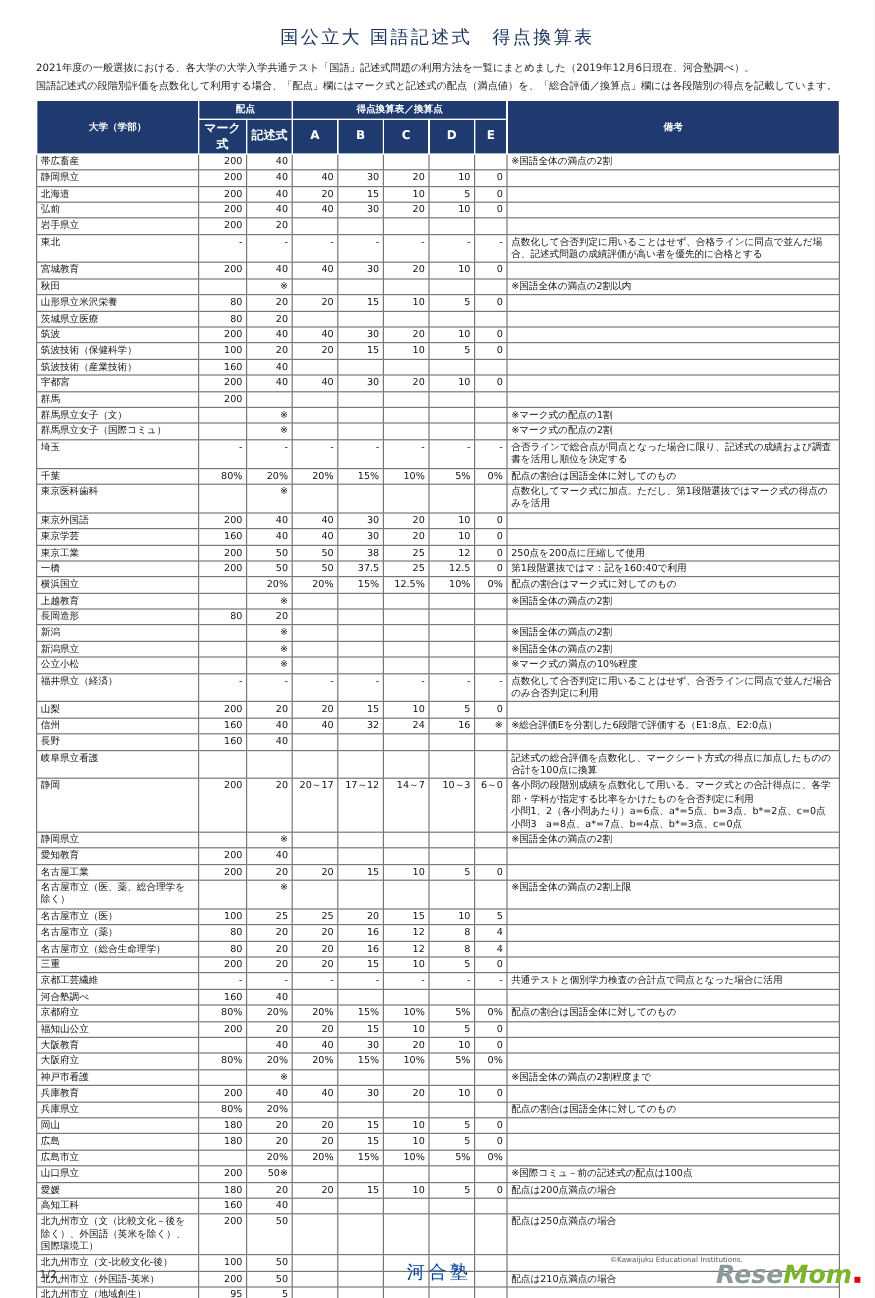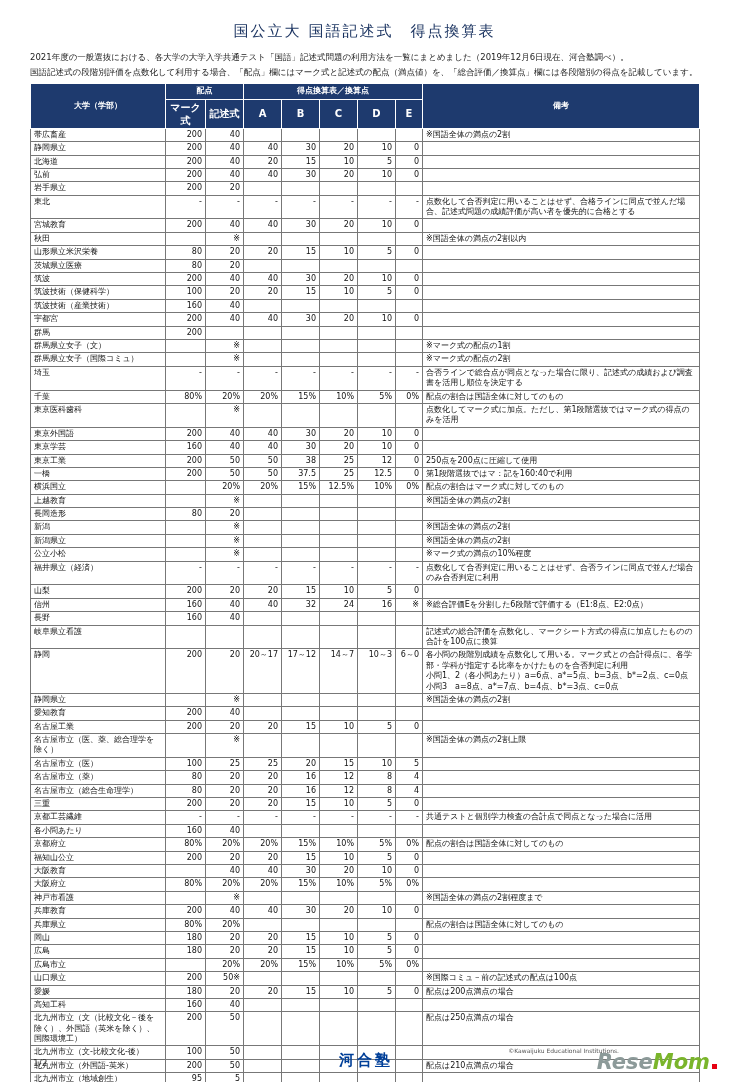--- a/index.html
+++ b/index.html
@@ -31,21 +31,21 @@
   }
   table.conv thead tr.sub th { font-size: 10px; padding: 1px 0; }
   td.col-name { text-align: left; }
   td.col-mark, td.col-desc, td.col-A, td.col-B, td.col-C, td.col-D, td.col-E { text-align: right; }
   td.col-note { text-align: left; white-space: pre-line; }
 
   .footer { position: absolute; left: 3px; right: 0; bottom: 6px; height: 34px; }
   .page-number { position: absolute; left: 30px; bottom: 8px; font-size: 9px; color: #333; }
   .brand-logo {
     position: absolute; left: 50%; transform: translateX(-50%); bottom: 6px;
-    font-size: 15px; font-weight: bold; color: #003f98; letter-spacing: 3px;
+    font-size: 15px; font-weight: normal; color: #003f98; letter-spacing: 3px;
   }
   .copyright { position: absolute; right: 110px; bottom: 22px; font-size: 6px; color: #555; }
   .resemom { position: absolute; right: 12px; bottom: 2px; font-size: 21px; font-weight: bold; font-style: italic; }
   .resemom .p1 { color: #8c9a99; }
   .resemom .p2 { color: #7ab52b; }
   .resemom .dot { display: inline-block; width: 5px; height: 5px; background: #e60012; margin-left: 2px; }
 </style>
 </head>
 <body>
 
@@ -579,21 +579,21 @@
           <td class="col-mark">-</td>
           <td class="col-desc">-</td>
           <td class="col-A">-</td>
           <td class="col-B">-</td>
           <td class="col-C">-</td>
           <td class="col-D">-</td>
           <td class="col-E">-</td>
           <td class="col-note">共通テストと個別学力検査の合計点で同点となった場合に活用</td>
         </tr>
         <tr>
-          <td class="col-name">各小問あたり</td>
+          <td class="col-name">河合塾調べ</td>
           <td class="col-mark">160</td>
           <td class="col-desc">40</td>
           <td class="col-A"></td>
           <td class="col-B"></td>
           <td class="col-C"></td>
           <td class="col-D"></td>
           <td class="col-E"></td>
           <td class="col-note"></td>
         </tr>
         <tr>

